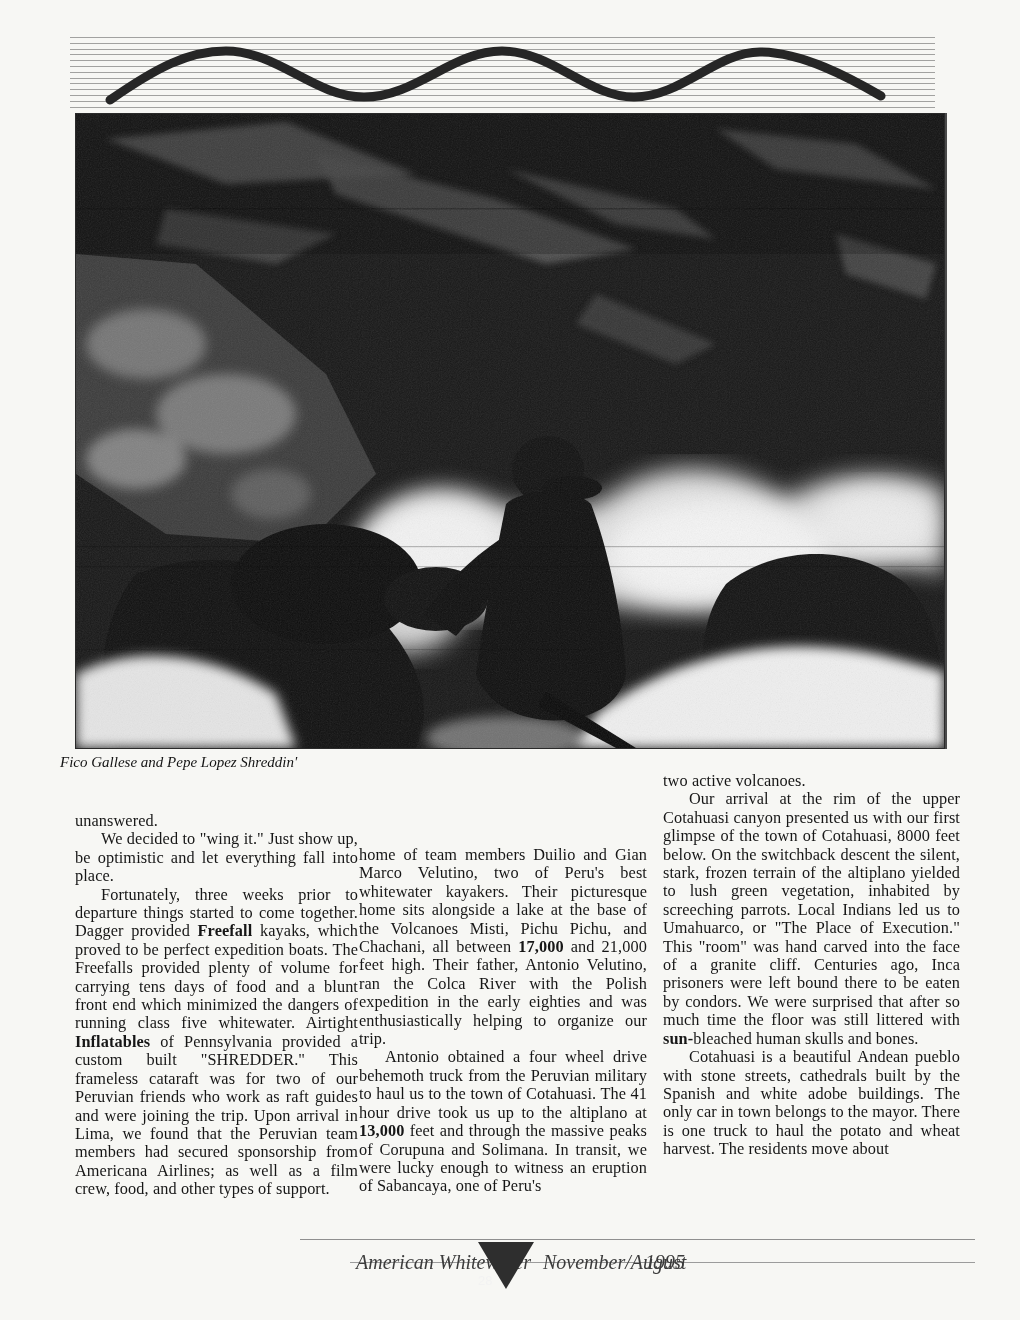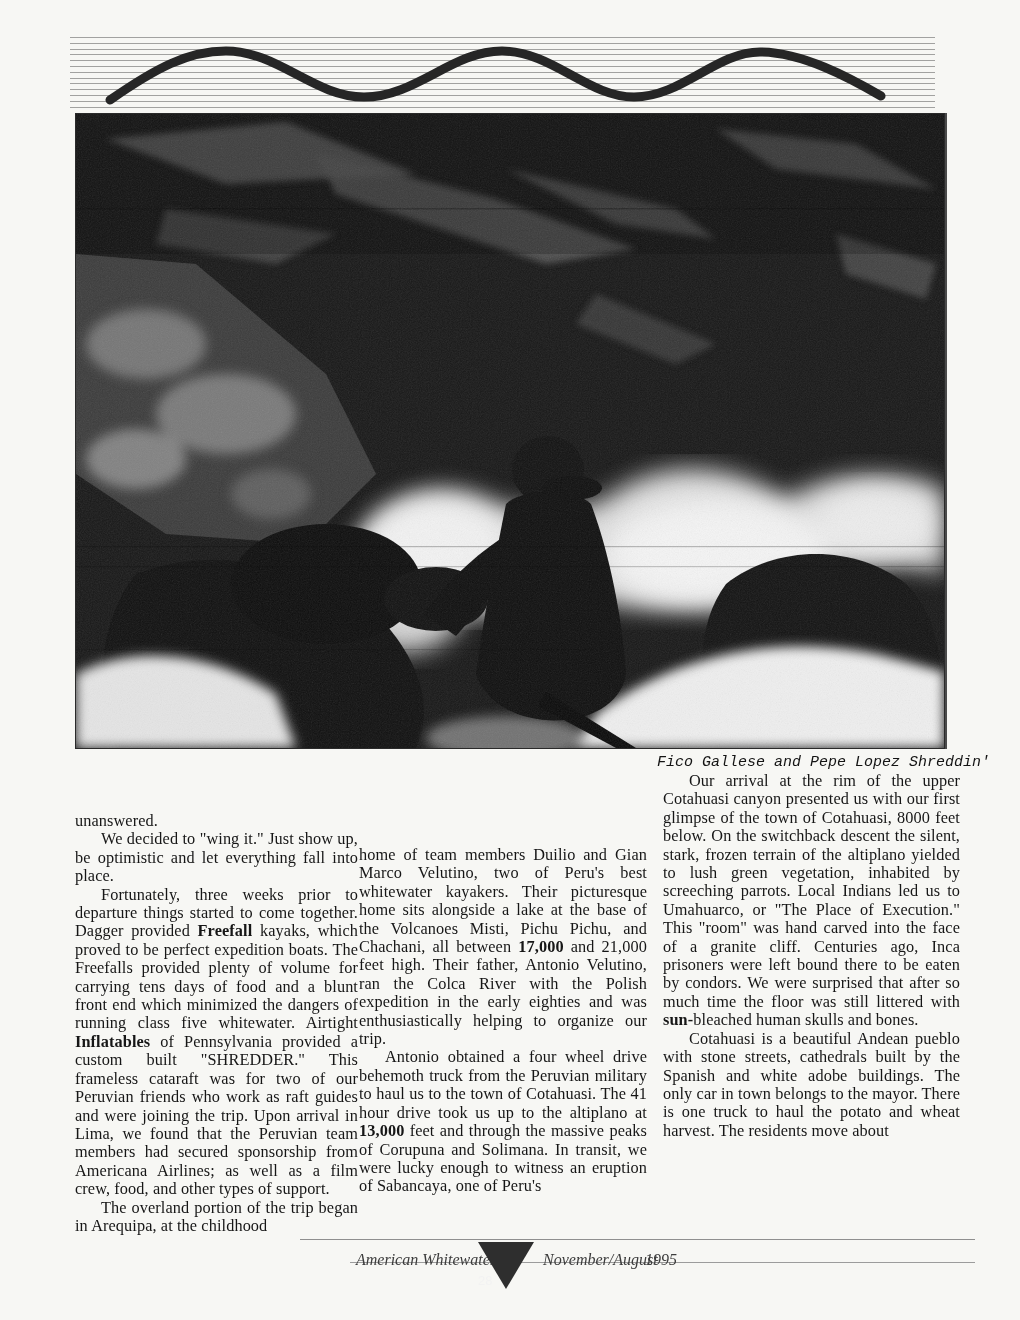--- a/index.html
+++ b/index.html
@@ -10,38 +10,38 @@
   .masthead{position:absolute;left:70px;top:37px;width:865px;height:73px;}
   .rules{position:absolute;inset:0;
     background:repeating-linear-gradient(to bottom,#a2a2a0 0px,#a2a2a0 1px,transparent 1px,transparent 5.8px);}
   .wave{position:absolute;left:0;top:0;width:865px;height:73px;}
 
   
   .photo{position:absolute;left:75px;top:113px;width:868px;height:634px;margin:0;
          background:#181818;border:1px solid #2a2a2a;box-shadow:2px 0 0 #4a4a4a;}
   .photo svg{display:block;width:100%;height:100%;}
 
-  .caption{position:absolute;left:60px;top:754px;width:930px;text-align:right;
-           font-family:Liberation Mono, monospace;font-style:italic;font-size:15px;color:#141414;}
+  .caption{position:absolute;left:60px;top:754px;width:930px;text-align:left;
+           font-family:Liberation Serif, serif;font-style:italic;font-size:15px;color:#141414;}
 
   
   .col{position:absolute;text-align:justify;font-size:16.3px;line-height:18.4px;
        letter-spacing:0.1px;overflow:hidden;}
   .col1{left:75px;top:770px;width:283px;height:472px;margin-top:42px;}
   .col2{left:359px;top:846px;width:288px;height:396px;}
   .col3{left:663px;top:772px;width:297px;height:472px;}
   .para{margin:0;}
   .ind{text-indent:26px;}
   .para b, .para .b{font-weight:bold;}
 
   
   .frule{position:absolute;height:1px;background:#8f8f8f;}
   .frule-top{left:300px;top:1239px;width:675px;}
   .frule-mid{left:350px;top:1262px;width:625px;background:#9c9c9c;}
-  .fmag,.fissue,.fyear{position:absolute;top:1251px;font-style:italic;font-size:16px;color:#3c3c3c;
+  .fmag,.fissue,.fyear{position:absolute;top:1251px;font-style:italic;font-size:20px;color:#3c3c3c;
         font-family:"Liberation Serif", serif;white-space:nowrap;}
   .fmag{left:356px;}
   .fissue{left:543px;}
   .fyear{left:631px;margin-left:14px;}
   .ftri{position:absolute;left:478px;top:1242px;width:0;height:0;
         border-left:28px solid transparent;border-right:28px solid transparent;border-top:47px solid #2e2e2e;}
   .fnum{position:absolute;left:478px;top:1248px;width:56px;text-align:left;
         font-family:"Liberation Sans", sans-serif;font-size:13px;color:#f2f2f2;margin-top:25px;}
 </style>
 </head>
@@ -141,29 +141,29 @@
       <rect x="0" y="0" width="868" height="634" filter="url(#grain)" opacity="0.14"></rect>
     </svg>
   </figure>
 
   <div class="caption">Fico Gallese and Pepe Lopez Shreddin'</div>
 
   <div class="col col1">
     <p class="para"><span>unanswered.</span></p>
     <p class="para ind"><span>We decided to "wing it." Just show up, be optimistic and let everything fall into place.</span></p>
     <p class="para ind"><span>Fortunately, three weeks prior to departure things started to come together.  Dagger provided </span><span class="b">Freefall</span><span> kayaks, which proved to be perfect expedition boats.  The Freefalls provided plenty of volume for carrying tens days of food and a blunt front end which minimized the dangers of running class five whitewater.  Airtight </span><span class="b">Inflatables</span><span> of Pennsylvania provided a custom built "SHREDDER." This frameless cataraft was for two of our Peruvian friends who work as raft guides and were joining the trip. Upon arrival in Lima, we found that the Peruvian team members had secured sponsorship from Americana Airlines; as well as a film crew, food, and other types of support.</span></p>
-    <p class="para ind"><span>The overland portion of the trip began in Arequipa, at the childhood</span></p>
   </div>
 
   <div class="col col2">
     <p class="para"><span>home of team members Duilio and Gian Marco Velutino, two of Peru's best whitewater kayakers.  Their picturesque home sits alongside a lake at the base of the Volcanoes Misti, Pichu Pichu, and Chachani, all between </span><span class="b">17,000</span><span> and 21,000 feet high.  Their father, Antonio Velutino, ran the Colca River with the  Polish expedition in the early eighties and was enthusiastically helping to organize our trip.</span></p>
     <p class="para ind"><span>Antonio obtained a four wheel drive behemoth truck from the Peruvian military to haul us to the town of Cotahuasi.  The 41 hour drive took us up to the altiplano at </span><span class="b">13,000</span><span> feet and through the massive peaks of Corupuna and Solimana.  In transit, we were lucky enough to witness an eruption of Sabancaya, one of Peru's</span></p>
   </div>
 
   <div class="col col3">
+    <p class="para"><span>two active volcanoes.</span></p>
     <p class="para ind"><span>Our arrival at the rim of the upper Cotahuasi canyon presented us with our first glimpse of the town of Cotahuasi, 8000 feet below.  On the switchback descent the silent, stark, frozen terrain of the altiplano yielded to lush green vegetation, inhabited by screeching parrots.  Local Indians led us to Umahuarco, or "The Place of Execution." This "room" was hand carved into the face of a granite cliff.  Centuries ago, Inca prisoners were left bound there to be eaten by condors.  We were surprised that after so much time the floor was still littered with </span><span class="b">sun-</span><span>bleached human skulls and bones.</span></p>
     <p class="para ind"><span>Cotahuasi is a beautiful Andean pueblo with stone streets, cathedrals built by the Spanish and white adobe buildings.  The only car in town belongs to the mayor. There is one truck to haul the potato and wheat harvest.  The residents move about</span></p>
   </div>
 
   <div>
     <div class="frule frule-top"></div>
     <div class="frule frule-mid"></div>
     <span class="fmag">American Whitewater</span>
     <div class="ftri"></div>
     <span class="fnum">28</span>

